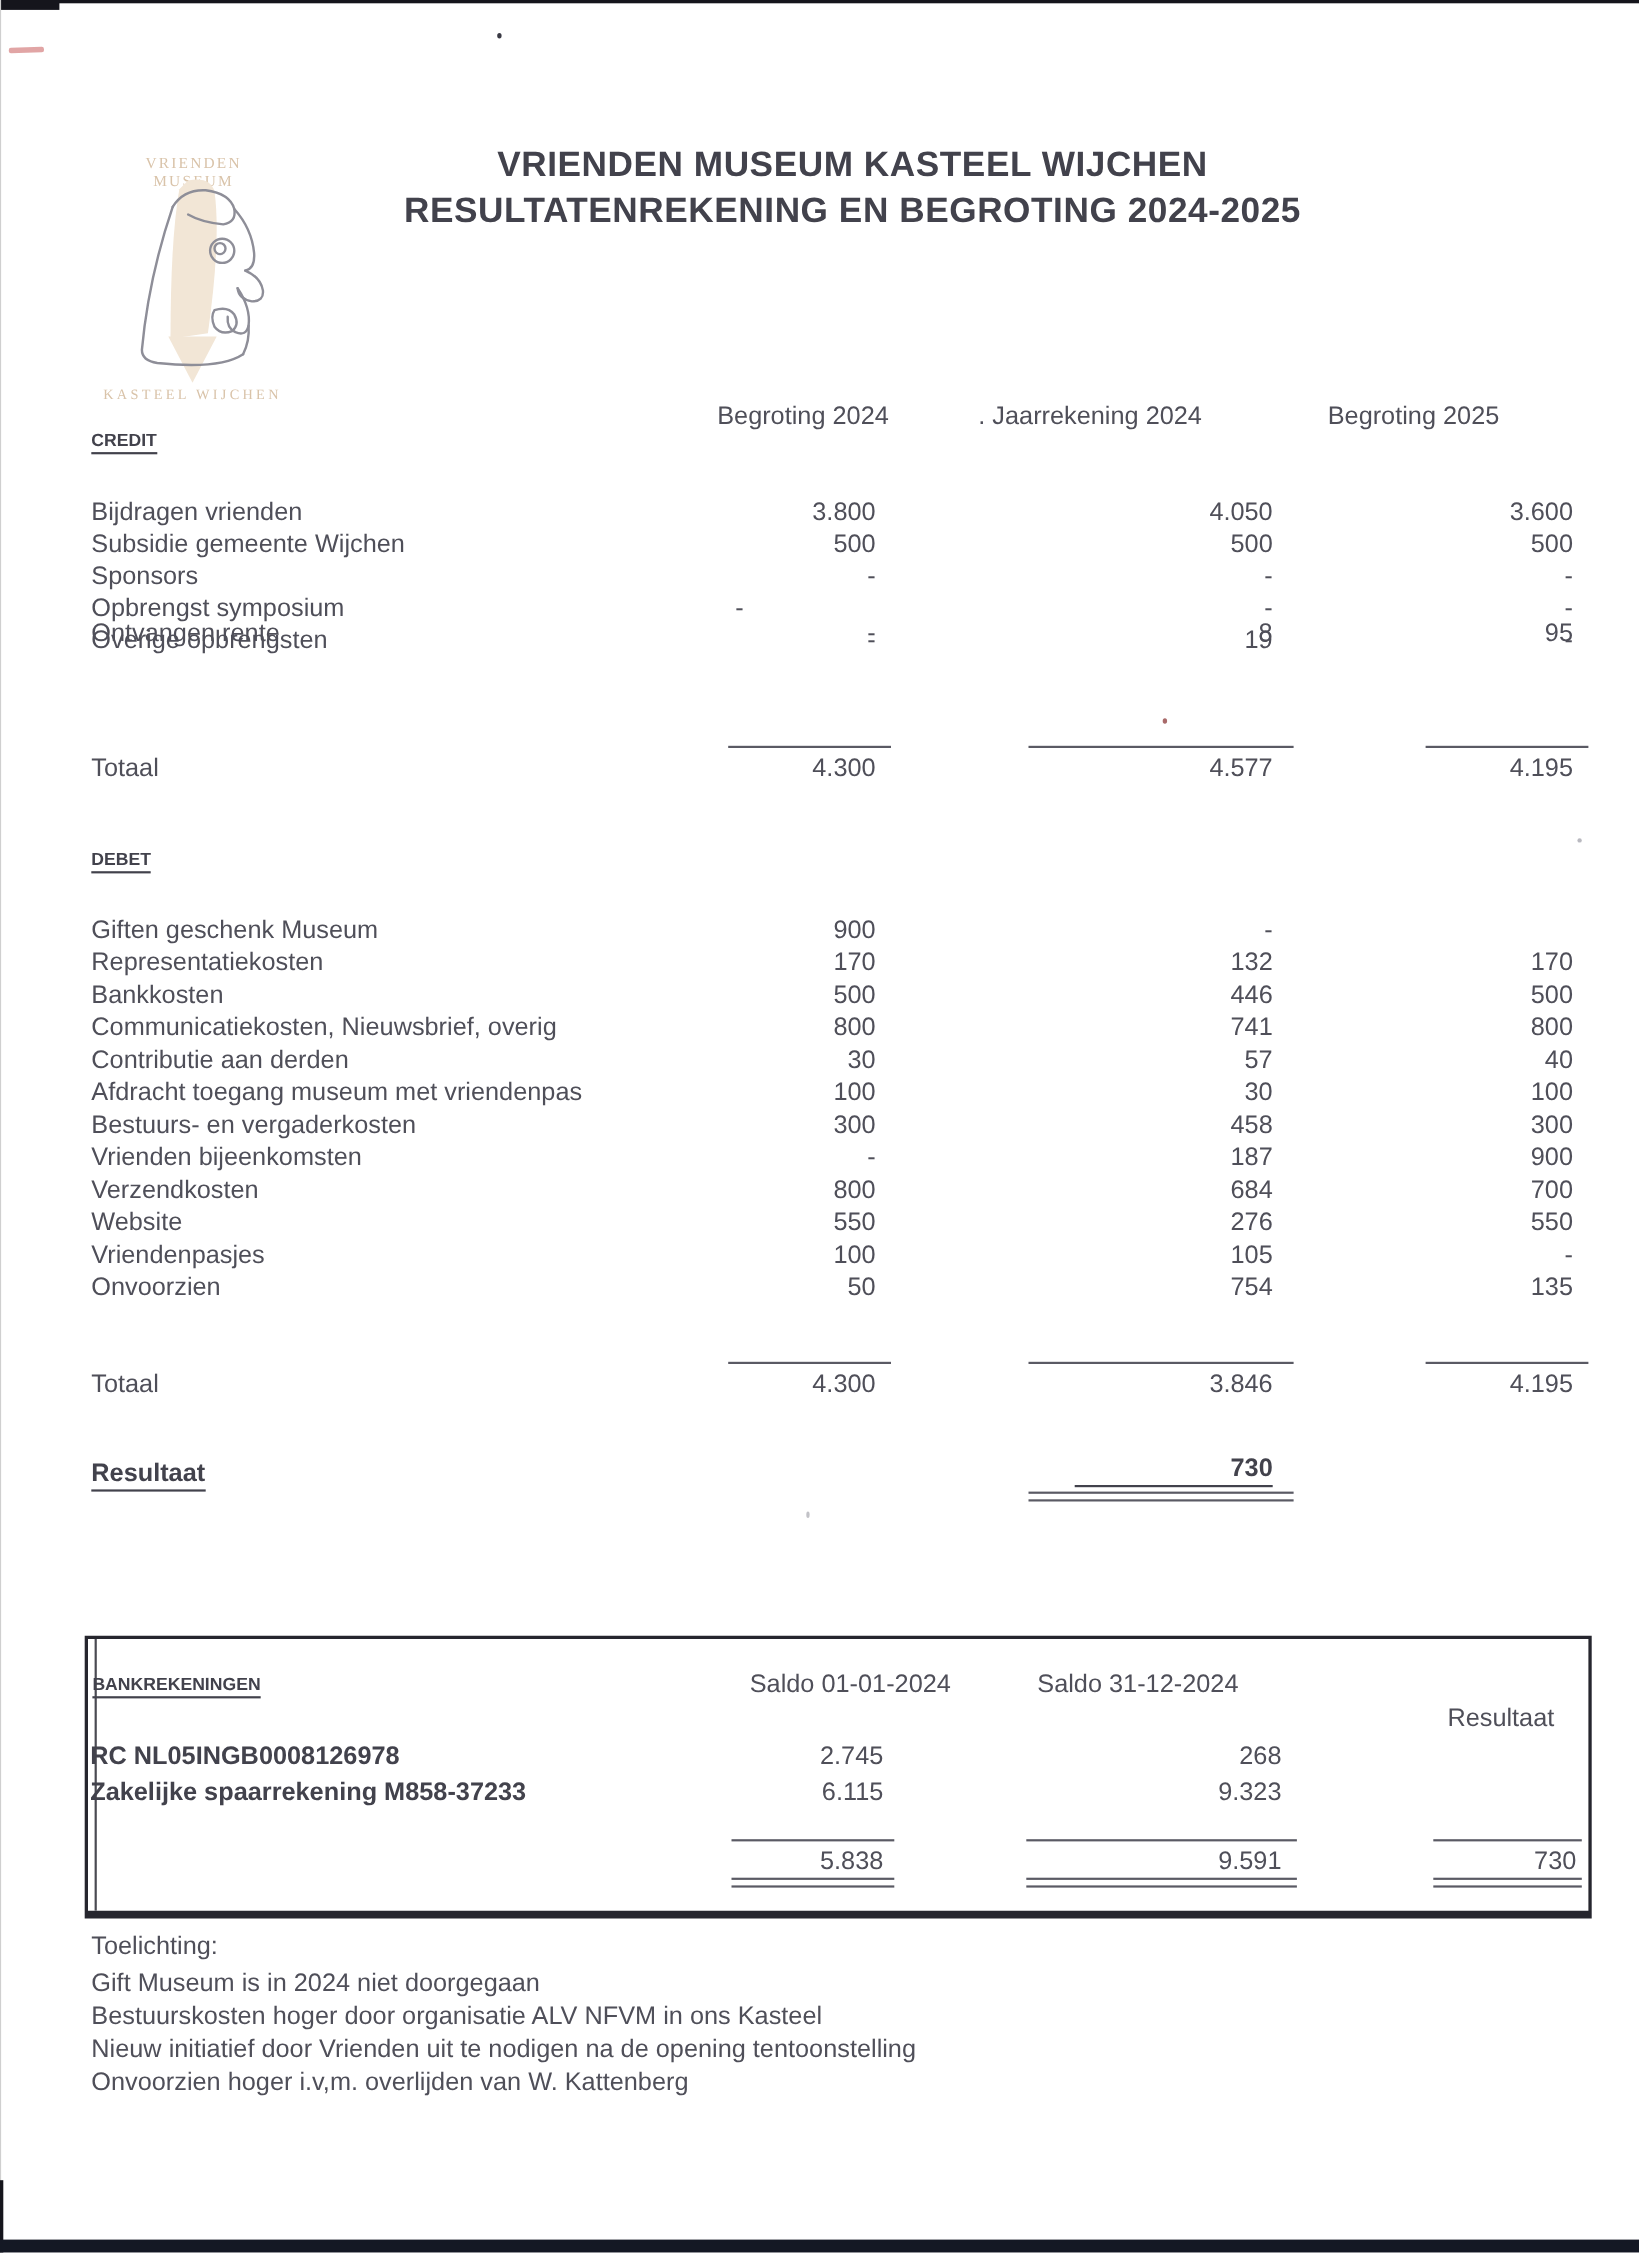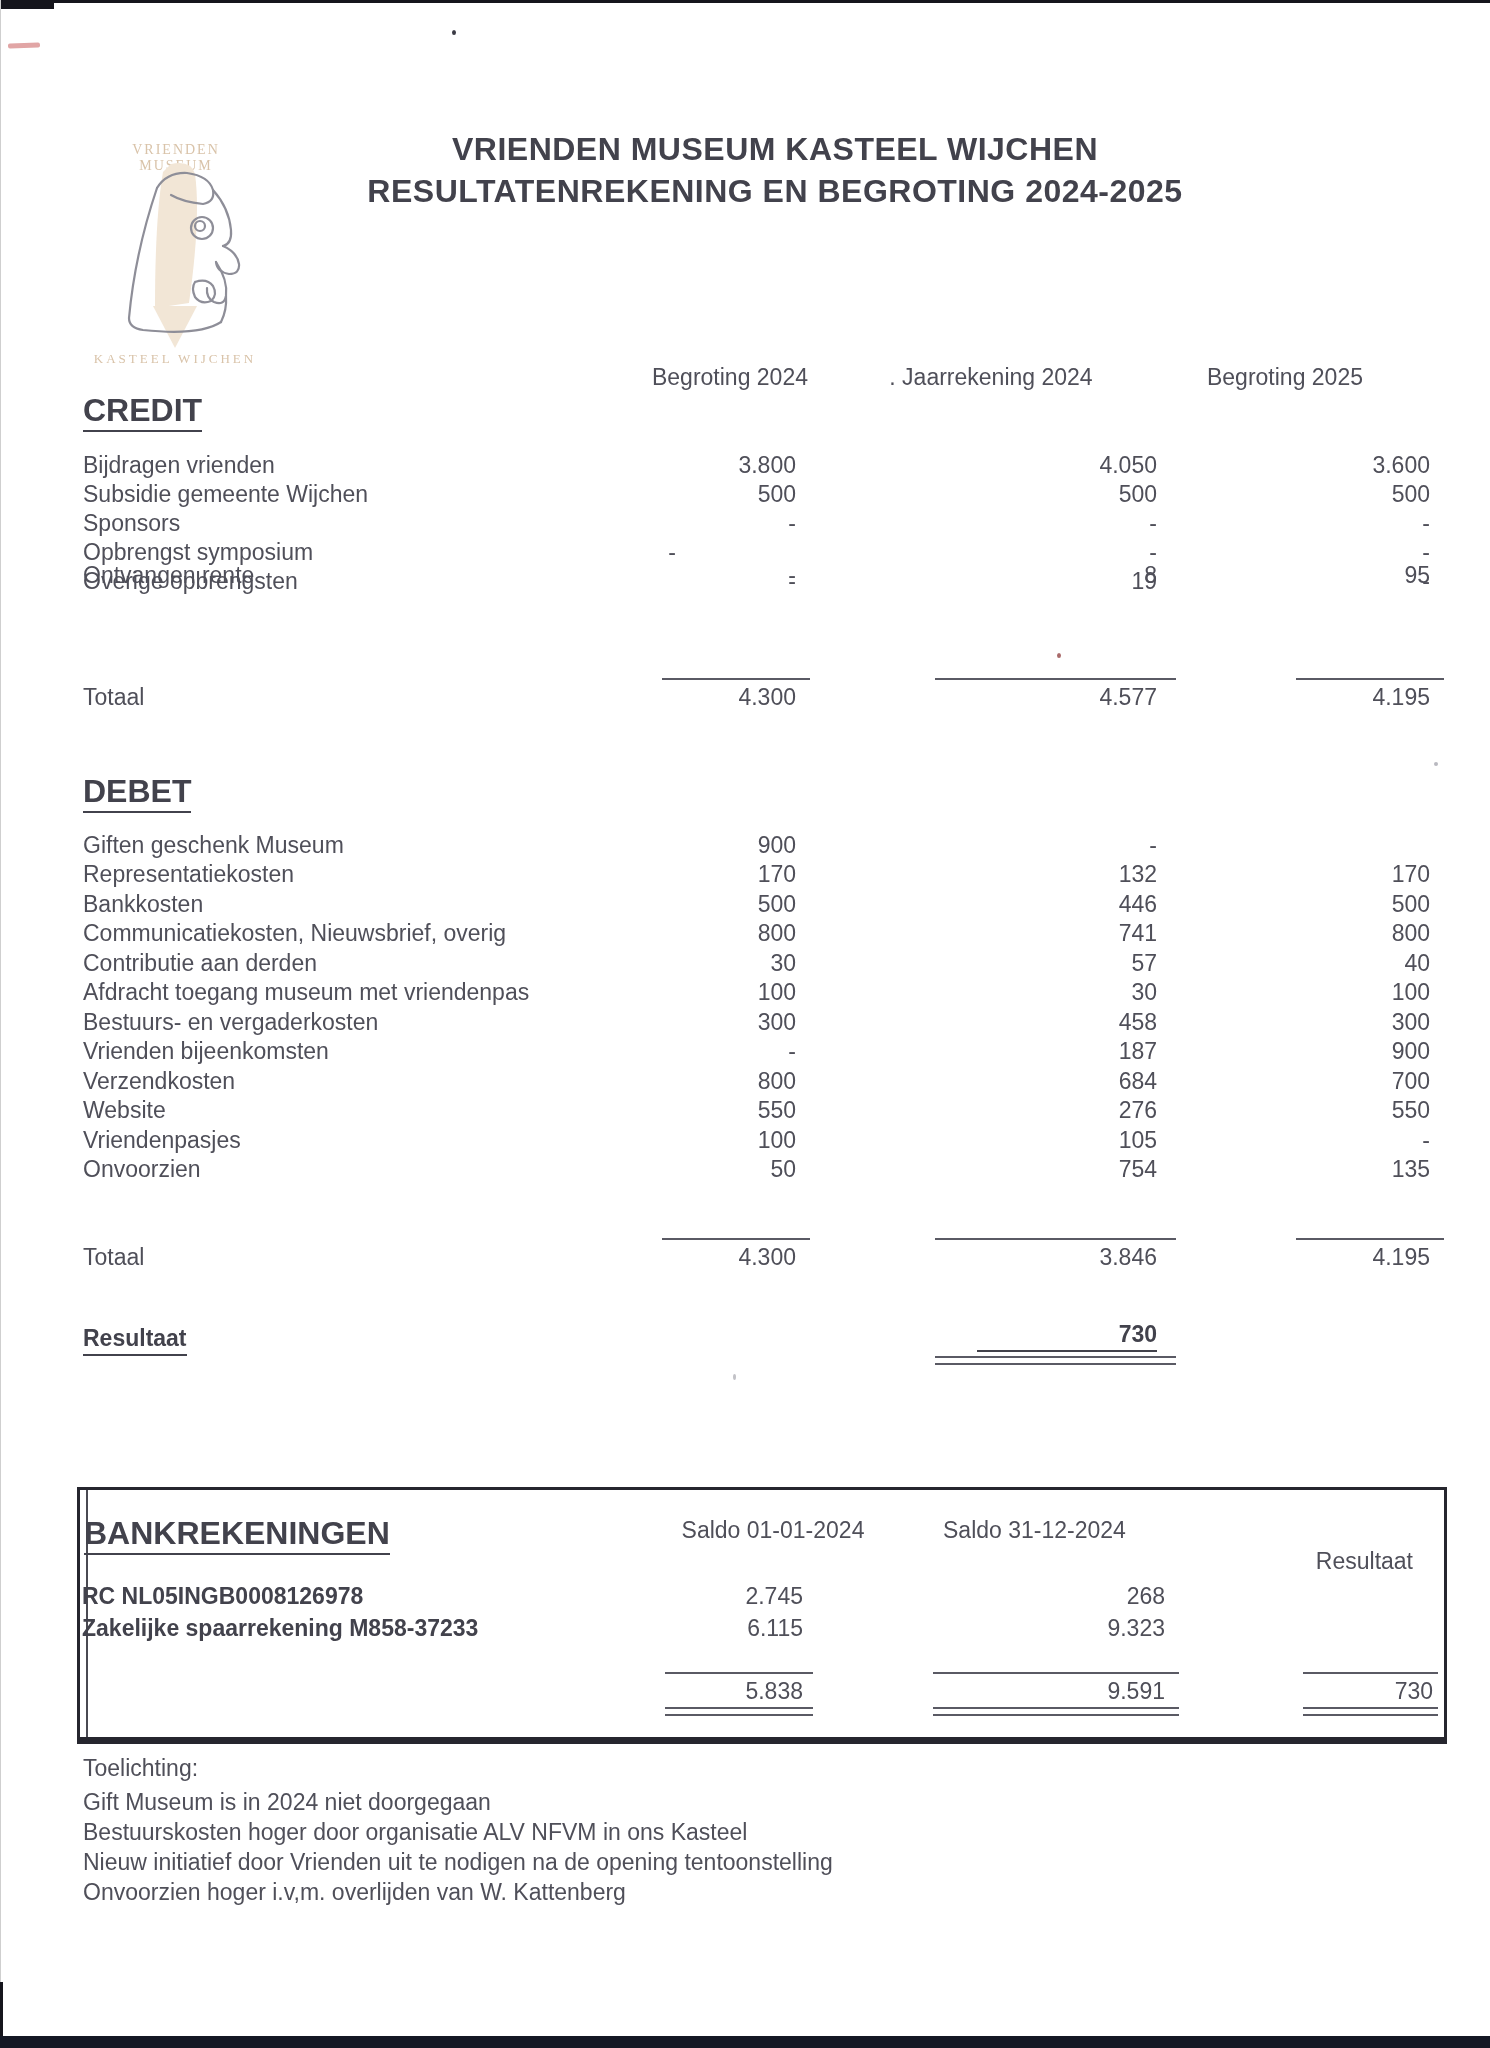--- a/index.html
+++ b/index.html
@@ -33,21 +33,21 @@
   .logo-svg{left:95px;top:158px;}
   .logo-bottom-text{left:90px;top:351px;width:170px;text-align:center;font-size:13px;letter-spacing:3px;color:var(--tan);font-family:"Liberation Serif",serif;}
   
   .title-wrap{left:290px;top:128px;width:970px;text-align:center;color:var(--ink-bold);}
   .title-line{font-size:32px;font-weight:bold;letter-spacing:.5px;line-height:42px;}
   
   .colhead{top:364px;font-size:23px;text-align:center;}
   .ch1{left:630px;width:200px;}
   .ch2{left:862px;width:258px;}
   .ch3{left:1185px;width:200px;}
-  .sect-head{font-size:32px;font-weight:bold;color:var(--ink-bold);border-bottom:2px solid var(--ink-bold);padding-bottom:2px;}
+  .sect-head{font-size:16px;font-weight:bold;color:var(--ink-bold);border-bottom:2px solid var(--ink-bold);padding-bottom:2px;}
   .fin-row{left:0;width:1490px;height:28px;font-size:23px;}
   .fin-row .lbl{position:absolute;left:83px;white-space:nowrap;}
   .cell1{position:absolute;left:620px;width:176px;text-align:right;}
   .cell1s{position:absolute;left:500px;width:176px;text-align:right;}
   .cell2{position:absolute;left:977px;width:180px;text-align:right;}
   .cell3{position:absolute;left:1250px;width:180px;text-align:right;}
   .rule{position:absolute;height:0;border-top:2px solid var(--rule);}
   .dbl-rule{position:absolute;height:5px;border-top:2px solid var(--rule);border-bottom:2px solid var(--rule);}
   .total-label{font-size:23px;}
   .bold{font-weight:bold;color:var(--ink-bold);}

